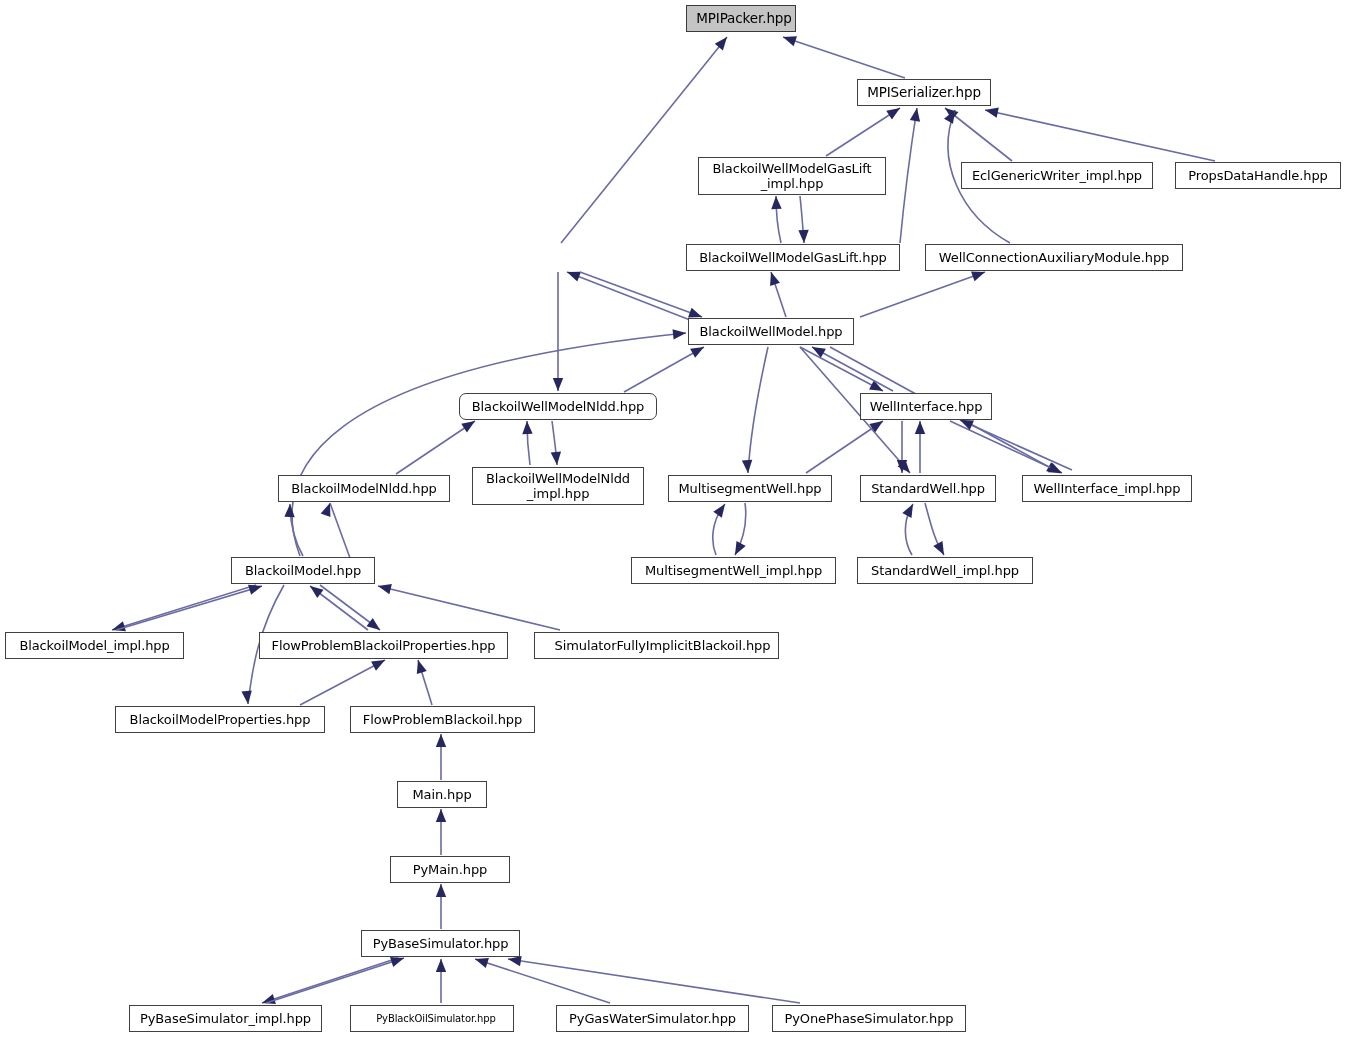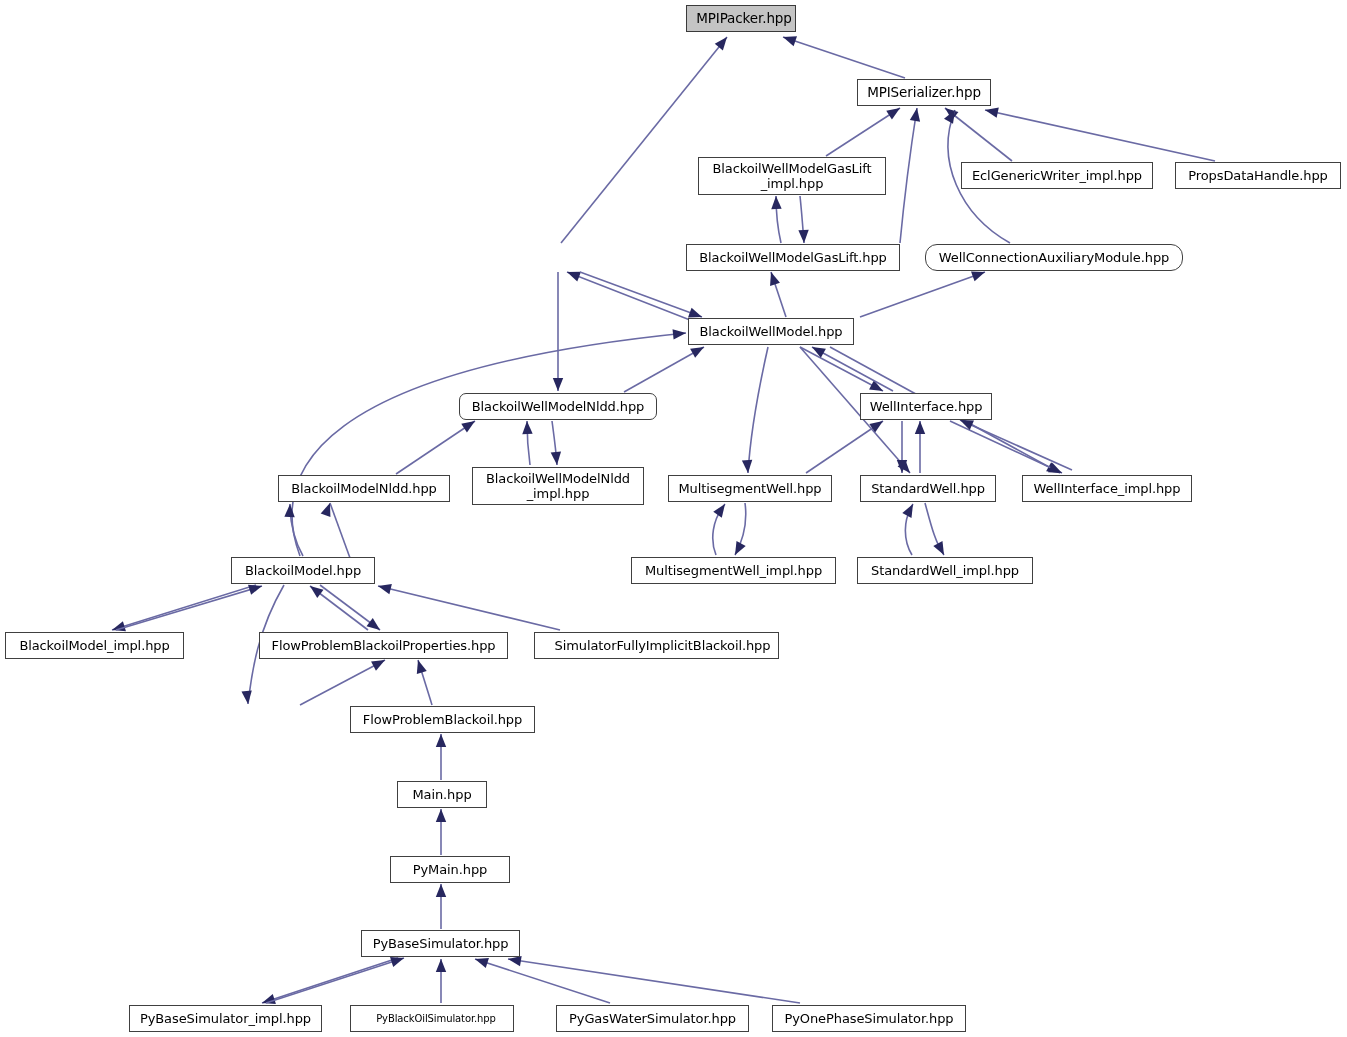--- a/index.html
+++ b/index.html
@@ -257,36 +257,37 @@
         <path d="M 0 0 L -13 5.2 L -13 -5.2 Z" fill="#27275f" transform="translate(508.00,959.00) rotate(-171)"></path>
       </g>
     </svg>
 <div class="node root" title="MPIPacker.hpp" style="left: 686px; top: 5px; width: 110px; height: 27px; font-size: 13.5px; padding-left: 6px;"><span class="node-label">MPIPacker.hpp</span></div>
     <div class="node" title="MPISerializer.hpp" style="left: 857px; top: 79px; width: 134px; height: 27px; font-size: 13.5px;"><span class="node-label">MPISerializer.hpp</span></div>
     <div class="node" title="BlackoilWellModelGasLift_impl.hpp" style="left: 698px; top: 157px; width: 188px; height: 38px; font-size: 13px;"><span class="node-label">BlackoilWellModelGasLift
 _impl.hpp</span></div>
     <div class="node" title="EclGenericWriter_impl.hpp" style="left: 961px; top: 162px; width: 192px; height: 27px; font-size: 13px;"><span class="node-label">EclGenericWriter_impl.hpp</span></div>
     <div class="node" title="PropsDataHandle.hpp" style="left: 1175px; top: 162px; width: 166px; height: 27px; font-size: 13px;"><span class="node-label">PropsDataHandle.hpp</span></div>
     <div class="node" title="BlackoilWellModelGasLift.hpp" style="left: 686px; top: 244px; width: 214px; height: 27px; font-size: 13px;"><span class="node-label">BlackoilWellModelGasLift.hpp</span></div>
-    <div class="node" title="WellConnectionAuxiliaryModule.hpp" style="left: 925px; top: 244px; width: 258px; height: 27px; font-size: 13px; border-radius: 12px;"><span class="node-label">WellConnectionAuxiliaryModule.hpp</span></div>
+    <div class="node" title="WellConnectionAuxiliaryModule.hpp" style="left: 925px; top: 244px; width: 258px; height: 27px; font-size: 13px;"><span class="node-label">WellConnectionAuxiliaryModule.hpp</span></div>
     <div class="node" title="BlackoilWellModel.hpp" style="left: 688px; top: 318px; width: 166px; height: 27px; font-size: 13px;"><span class="node-label">BlackoilWellModel.hpp</span></div>
     <div class="node" title="BlackoilWellModelNldd.hpp" style="left: 459px; top: 393px; width: 198px; height: 27px; font-size: 13px; border-radius: 7px;"><span class="node-label">BlackoilWellModelNldd.hpp</span></div>
     <div class="node" title="WellInterface.hpp" style="left: 860px; top: 393px; width: 132px; height: 27px; font-size: 13px;"><span class="node-label">WellInterface.hpp</span></div>
     <div class="node" title="BlackoilModelNldd.hpp" style="left: 278px; top: 475px; width: 172px; height: 27px; font-size: 13px;"><span class="node-label">BlackoilModelNldd.hpp</span></div>
     <div class="node" title="BlackoilWellModelNldd_impl.hpp" style="left: 472px; top: 467px; width: 172px; height: 38px; font-size: 13px;"><span class="node-label">BlackoilWellModelNldd
 _impl.hpp</span></div>
     <div class="node" title="MultisegmentWell.hpp" style="left: 668px; top: 475px; width: 164px; height: 27px; font-size: 13px;"><span class="node-label">MultisegmentWell.hpp</span></div>
     <div class="node" title="StandardWell.hpp" style="left: 860px; top: 475px; width: 136px; height: 27px; font-size: 13px;"><span class="node-label">StandardWell.hpp</span></div>
     <div class="node" title="WellInterface_impl.hpp" style="left: 1022px; top: 475px; width: 170px; height: 27px; font-size: 13px;"><span class="node-label">WellInterface_impl.hpp</span></div>
     <div class="node" title="MultisegmentWell_impl.hpp" style="left: 631px; top: 557px; width: 205px; height: 27px; font-size: 13px;"><span class="node-label">MultisegmentWell_impl.hpp</span></div>
     <div class="node" title="StandardWell_impl.hpp" style="left: 857px; top: 557px; width: 176px; height: 27px; font-size: 13px;"><span class="node-label">StandardWell_impl.hpp</span></div>
     <div class="node" title="BlackoilModel.hpp" style="left: 231px; top: 557px; width: 144px; height: 27px; font-size: 13px;"><span class="node-label">BlackoilModel.hpp</span></div>
     <div class="node" title="BlackoilModel_impl.hpp" style="left: 5px; top: 632px; width: 179px; height: 27px; font-size: 13px;"><span class="node-label">BlackoilModel_impl.hpp</span></div>
     <div class="node" title="FlowProblemBlackoilProperties.hpp" style="left: 259px; top: 632px; width: 249px; height: 27px; font-size: 13px;"><span class="node-label">FlowProblemBlackoilProperties.hpp</span></div>
     <div class="node" title="SimulatorFullyImplicitBlackoil.hpp" style="left: 534px; top: 632px; width: 245px; height: 27px; font-size: 13px; padding-left: 12px;"><span class="node-label">SimulatorFullyImplicitBlackoil.hpp</span></div>
+    <div class="node" title="BlackoilModelProperties.hpp" style="left: 115px; top: 706px; width: 210px; height: 27px; font-size: 13px;"><span class="node-label">BlackoilModelProperties.hpp</span></div>
     <div class="node" title="FlowProblemBlackoil.hpp" style="left: 350px; top: 706px; width: 185px; height: 27px; font-size: 13px;"><span class="node-label">FlowProblemBlackoil.hpp</span></div>
     <div class="node" title="Main.hpp" style="left: 397px; top: 781px; width: 90px; height: 27px; font-size: 13px;"><span class="node-label">Main.hpp</span></div>
     <div class="node" title="PyMain.hpp" style="left: 390px; top: 856px; width: 120px; height: 27px; font-size: 13px;"><span class="node-label">PyMain.hpp</span></div>
     <div class="node" title="PyBaseSimulator.hpp" style="left: 361px; top: 930px; width: 159px; height: 27px; font-size: 13px;"><span class="node-label">PyBaseSimulator.hpp</span></div>
     <div class="node" title="PyBaseSimulator_impl.hpp" style="left: 129px; top: 1005px; width: 193px; height: 27px; font-size: 13px;"><span class="node-label">PyBaseSimulator_impl.hpp</span></div>
     <div class="node" title="PyBlackOilSimulator.hpp" style="left: 350px; top: 1005px; width: 164px; height: 27px; font-size: 10px; padding-left: 8px;"><span class="node-label">PyBlackOilSimulator.hpp</span></div>
     <div class="node" title="PyGasWaterSimulator.hpp" style="left: 556px; top: 1005px; width: 193px; height: 27px; font-size: 13px;"><span class="node-label">PyGasWaterSimulator.hpp</span></div>
     <div class="node" title="PyOnePhaseSimulator.hpp" style="left: 772px; top: 1005px; width: 194px; height: 27px; font-size: 13px;"><span class="node-label">PyOnePhaseSimulator.hpp</span></div>
   </div>
 

